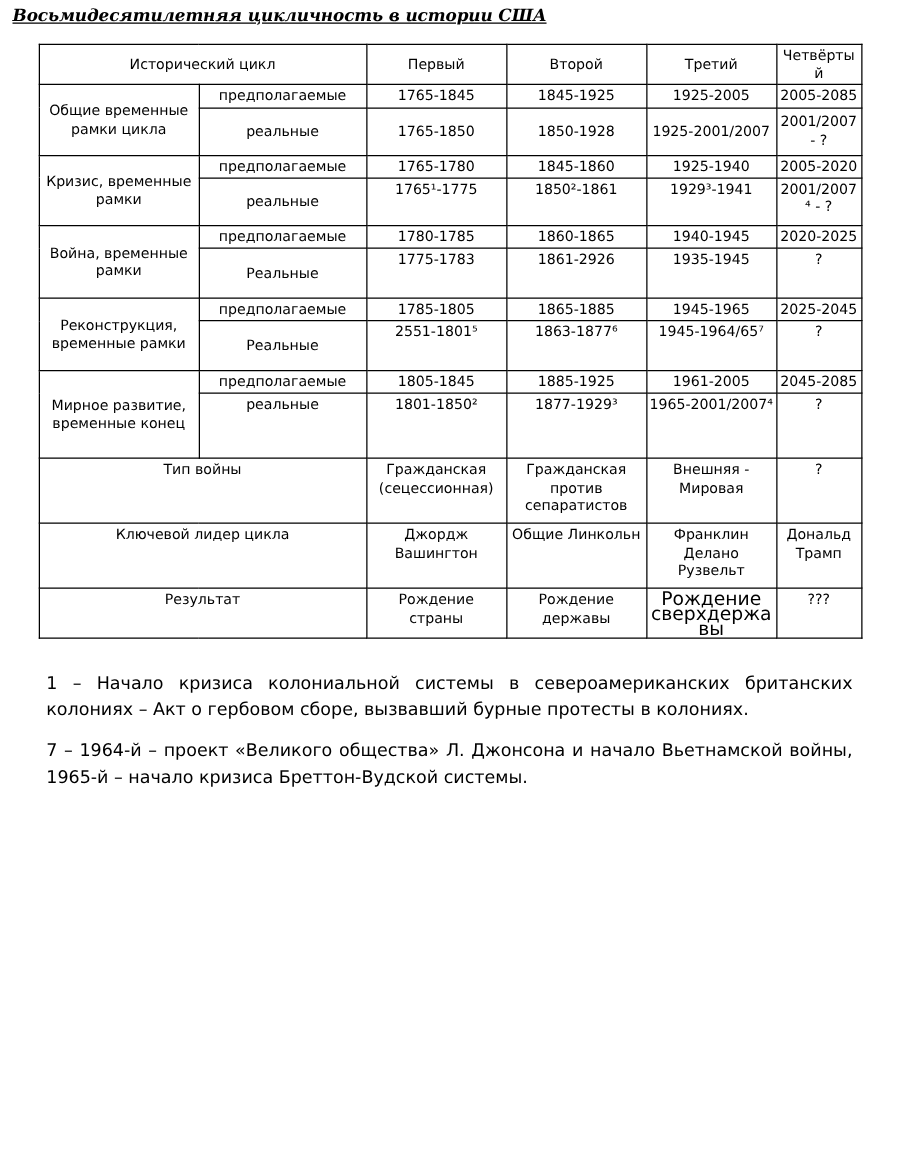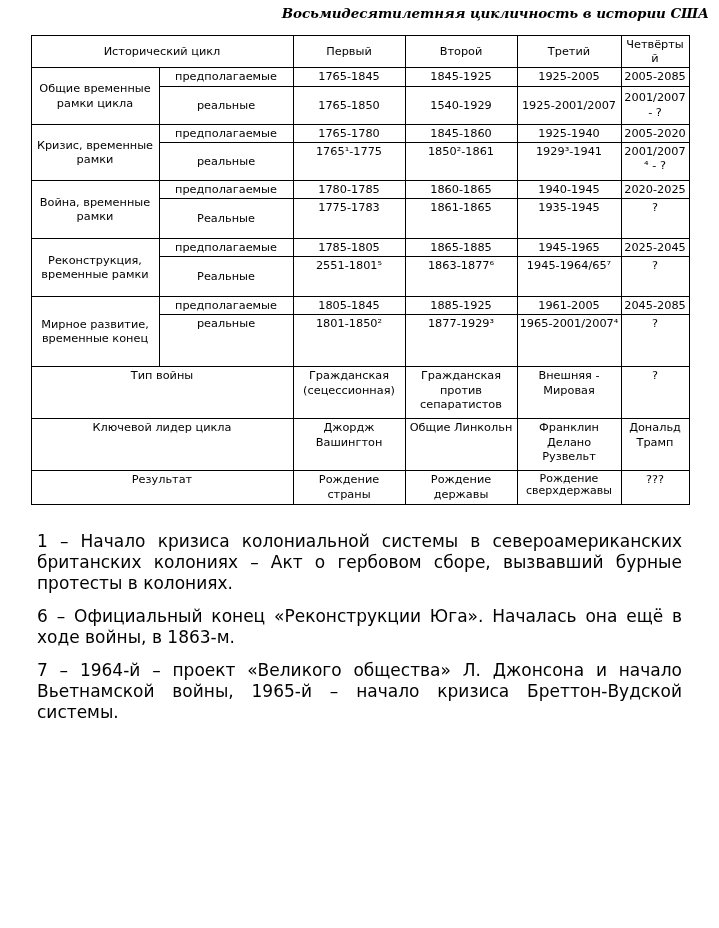--- a/index.html
+++ b/index.html
@@ -14,24 +14,25 @@
     color: #000000;
     overflow: hidden;
   }
   .page {
     position: relative;
     width: 719px;
     height: 928px;
     box-sizing: border-box;
   }
   .doc-title {
-    text-align: right;
+    text-align: left;
     font-family: "DejaVu Serif", serif;
     font-weight: bold;
     font-style: italic;
+    text-decoration: underline;
     font-size: 13.5px;
     letter-spacing: -0.1px;
     margin: 5px 0 0 0;
     padding: 0 10px;
     line-height: 16px;
   }
   .tbl-wrap {
     margin: 14px auto 0 auto;
     width: 658px;
   }
@@ -43,25 +44,25 @@
     line-height: 14.2px;
   }
   table.cycle td {
     border: 1px solid #000000;
     text-align: center;
     vertical-align: top;
     padding: 2px 2px 1px 2px;
     word-wrap: break-word;
   }
   table.cycle td.vmid { vertical-align: middle; }
-  .small-cell { font-size: 11px; line-height: 12px; margin-top: 23px; }
+  .small-cell { font-size: 15px; line-height: 12px; margin-top: 23px; }
   .notes {
     margin: 26px auto 0 auto;
     width: 645px;
-    font-size: 17px;
+    font-size: 14px;
     line-height: 21px;
     text-align: justify;
   }
   .notes p {
     margin: 0 0 12px 0;
     text-align: justify;
   }
   .notes p:last-child { margin-bottom: 16px; }
   
   col.c1 { width: 128px; }
@@ -102,21 +103,21 @@
           <td rowspan="2" class="vmid" style="height:52px">Общие временные рамки цикла</td>
           <td class="vmid">предполагаемые</td>
           <td class="vmid">1765-1845</td>
           <td class="vmid">1845-1925</td>
           <td class="vmid">1925-2005</td>
           <td class="vmid">2005-2085</td>
         </tr>
         <tr>
           <td class="vmid" style="height:34px">реальные</td>
           <td class="vmid">1765-1850</td>
-          <td class="vmid">1540-1929</td>
+          <td class="vmid">1850-1928</td>
           <td class="vmid">1925-2001/2007</td>
           <td class="vmid">2001/2007 - ?</td>
         </tr>
 
         <tr>
           <td rowspan="2" class="vmid" style="height:22px">Кризис, временные рамки</td>
           <td class="vmid">предполагаемые</td>
           <td class="vmid">1765-1780</td>
           <td class="vmid">1845-1860</td>
           <td class="vmid">1925-1940</td>
@@ -134,21 +135,21 @@
           <td rowspan="2" class="vmid" style="height:20px">Война, временные рамки</td>
           <td class="vmid">предполагаемые</td>
           <td class="vmid">1780-1785</td>
           <td class="vmid">1860-1865</td>
           <td class="vmid">1940-1945</td>
           <td class="vmid">2020-2025</td>
         </tr>
         <tr>
           <td class="vmid" style="height:36px">Реальные</td>
           <td>1775-1783</td>
-          <td>1861-1865</td>
+          <td>1861-2926</td>
           <td>1935-1945</td>
           <td>?</td>
         </tr>
 
         <tr>
           <td rowspan="2" class="vmid" style="height:20px">Реконструкция, временные рамки</td>
           <td class="vmid">предполагаемые</td>
           <td class="vmid">1785-1805</td>
           <td class="vmid">1865-1885</td>
           <td class="vmid">1945-1965</td>
@@ -201,17 +202,16 @@
           <td class="small-cell">Рождение сверхдержавы</td>
           <td>???</td>
         </tr>
 
       </tbody>
     </table>
   </div>
 
   <div class="notes">
     <p>1 – Начало кризиса колониальной системы в североамериканских британских колониях – Акт о гербовом сборе, вызвавший  бурные протесты в колониях.</p>
-    <p>6 – Официальный конец «Реконструкции Юга». Началась она ещё в ходе войны, в 1863-м.</p>
     <p>7 – 1964-й – проект «Великого общества» Л. Джонсона и начало Вьетнамской войны, 1965-й – начало кризиса Бреттон-Вудской системы.</p>
   </div>
 
 </div>
 
 </body></html>

